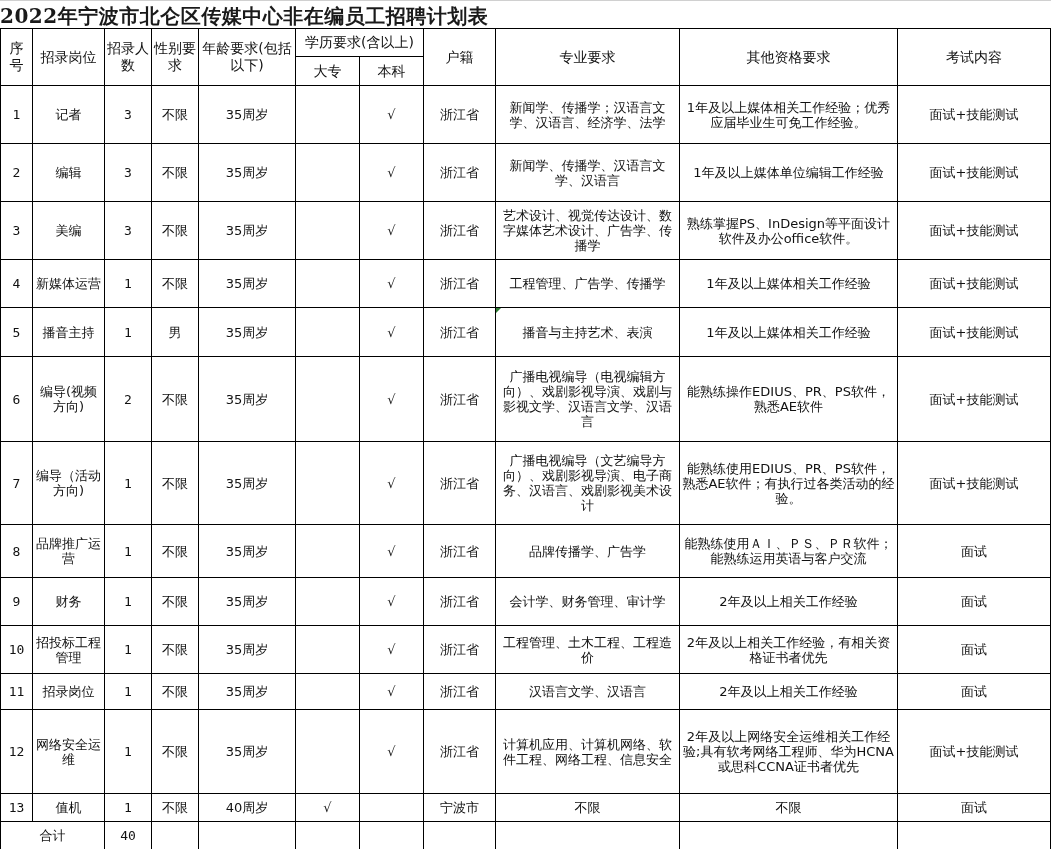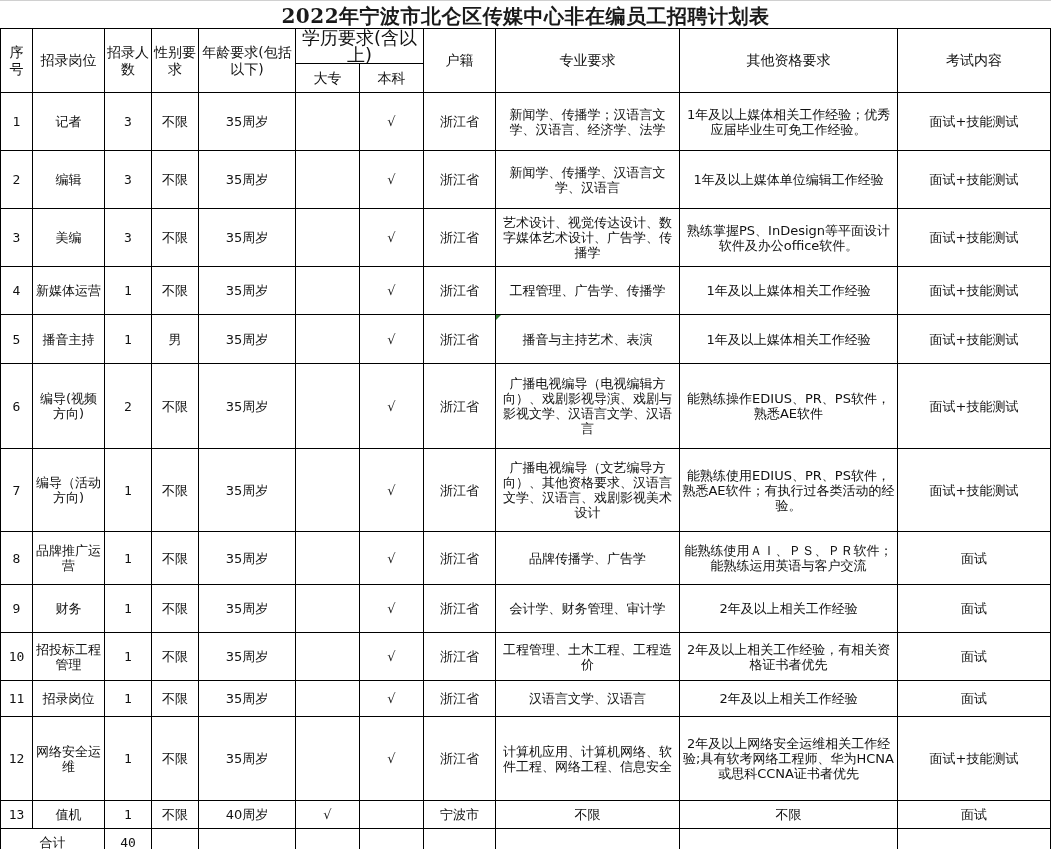--- a/index.html
+++ b/index.html
@@ -22,21 +22,21 @@
       width: 1051px;
       height: 849px;
     }
     .title {
       position: absolute;
       left: 0;
       top: 0;
       width: 1051px;
       height: 28px;
       line-height: 30px;
-      text-align: center;
+      text-align: left;
       font-family: "DejaVu Serif", "Liberation Serif", serif;
       font-weight: bold;
       font-size: 20px;
       letter-spacing: 0.5px;
       color: #1a1a1a;
       border-top: 1px solid #d0d0d0;
       box-sizing: border-box;
     }
     table.plan {
       position: absolute;
@@ -108,21 +108,21 @@
       <col style="width:218px">
       <col style="width:153px">
     </colgroup>
     <thead>
       <tr style="height:28px">
         <th rowspan="2">序号</th>
         <th rowspan="2">招录岗位</th>
         <th rowspan="2">招录人数</th>
         <th rowspan="2">性别要求</th>
         <th rowspan="2">年龄要求(包括以下)</th>
-        <th colspan="2" style="font-size:18px">学历要求(含以上)</th>
+        <th colspan="2" style="font-size:14px">学历要求(含以上)</th>
         <th rowspan="2">户籍</th>
         <th rowspan="2">专业要求</th>
         <th rowspan="2">其他资格要求</th>
         <th rowspan="2">考试内容</th>
       </tr>
       <tr style="height:29px">
         <th>大专</th>
         <th>本科</th>
       </tr>
     </thead>
@@ -214,21 +214,21 @@
 
       <tr style="height:83px">
         <td class="num">7</td>
         <td>编导（活动方向)</td>
         <td class="num">1</td>
         <td>不限</td>
         <td>35周岁</td>
         <td class="check"></td>
         <td class="check">√</td>
         <td>浙江省</td>
-        <td class="wrapcell">广播电视编导（文艺编导方向）、其他资格要求、汉语言文学、汉语言、戏剧影视美术设计</td>
+        <td class="wrapcell">广播电视编导（文艺编导方向）、戏剧影视导演、电子商务、汉语言、戏剧影视美术设计</td>
         <td class="wrapcell">能熟练使用EDIUS、PR、PS软件，熟悉AE软件；有执行过各类活动的经验。</td>
         <td>面试+技能测试</td>
       </tr>
 
       <tr style="height:53px">
         <td class="num">8</td>
         <td>品牌推广运营</td>
         <td class="num">1</td>
         <td>不限</td>
         <td>35周岁</td>

